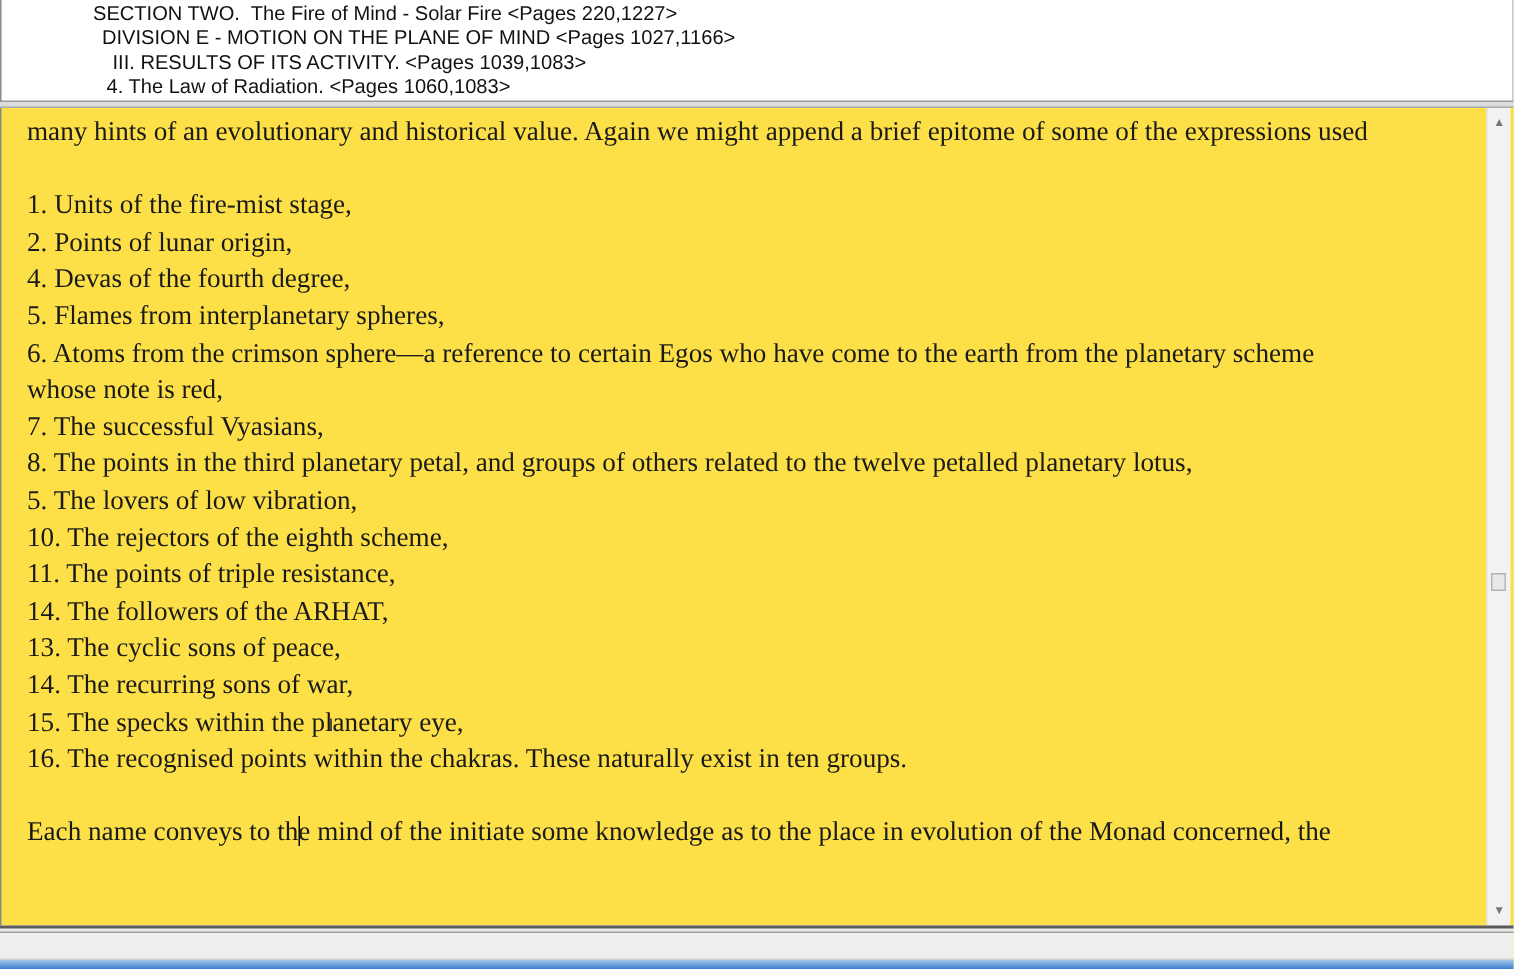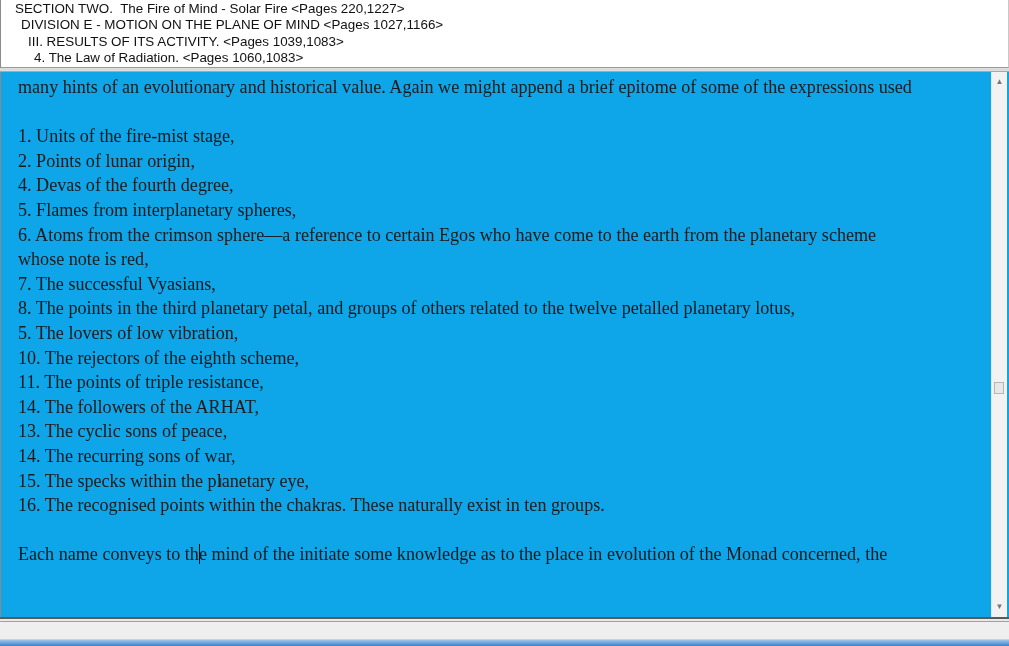--- a/index.html
+++ b/index.html
@@ -8,29 +8,29 @@
       background: #f0f0f0; position: relative;
       font-family: "Liberation Sans", sans-serif;
     }
     .outline-pane {
       position: absolute; left: 0; top: 0; width: 1007px; height: 67px;
       background: #ffffff;
       border-left: 1px solid #8a8a8a; border-right: 1px solid #c8c8c8;
       border-bottom: 1px solid #9a9a9a;
     }
     .outline-line {
-      position: absolute; font-size: 13.4px; color: #111; white-space: pre; line-height: 16px;
+      position: absolute; font-size: 13.4px; color: #111; white-space: pre; line-height: 16px; margin-left: 47px;
     }
     .sep {
       position: absolute; left: 0; top: 68px; width: 1009px; height: 3px; background: #dcdcdc;
       border-bottom: 1px solid #a8a8a8;
     }
     .doc-pane {
       position: absolute; left: 0; top: 72px; width: 1008px; height: 545px;
-      background: #0ea5e9;
+      background: #fde047;
       border-left: 1px solid #8a8a8a;
       overflow: hidden;
     }
     .doc-text {
       position: absolute; left: 17px; top: 3px; width: 970px;
       font-family: "Liberation Serif", serif;
       font-size: 18.1px; color: #1a1a1a; line-height: 24.6px;
     }
     .doc-text p { margin: 0; white-space: nowrap; }
     .doc-text .blank { height: 24.6px; }
@@ -70,21 +70,21 @@
       background: linear-gradient(#9fc6e8, #3b7ed1);
     }
   </style>
 </head>
 <body>
 
 <div class="outline-pane">
   <div class="outline-line" style="left:14px; top:1px;">SECTION TWO.  The Fire of Mind - Solar Fire &lt;Pages 220,1227&gt;</div>
   <div class="outline-line" style="left:20px; top:17px;">DIVISION E - MOTION ON THE PLANE OF MIND &lt;Pages 1027,1166&gt;</div>
   <div class="outline-line" style="left:27px; top:34px;">III. RESULTS OF ITS ACTIVITY. &lt;Pages 1039,1083&gt;</div>
-  <div class="outline-line" style="left:33px; top:50px;">4. The Law of Radiation. &lt;Pages 1060,1083&gt;</div>
+  <div class="outline-line" style="left:23px; top:50px;">4. The Law of Radiation. &lt;Pages 1060,1083&gt;</div>
 </div>
 
 <div class="sep"></div>
 
 <div class="doc-pane">
   <div class="doc-text">
     <p>many hints of an evolutionary and historical value.  Again we might append a brief epitome of some of the expressions used</p>
     <div class="blank"></div>
     <p>1. Units of the fire-mist stage,</p>
     <p>2. Points of lunar origin,</p>

